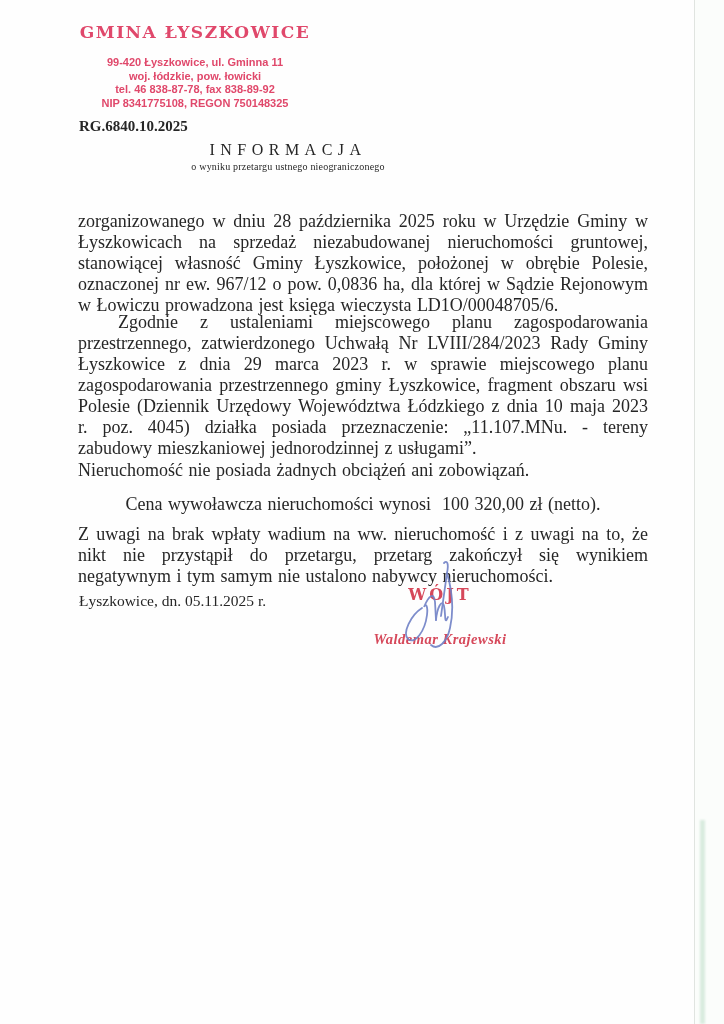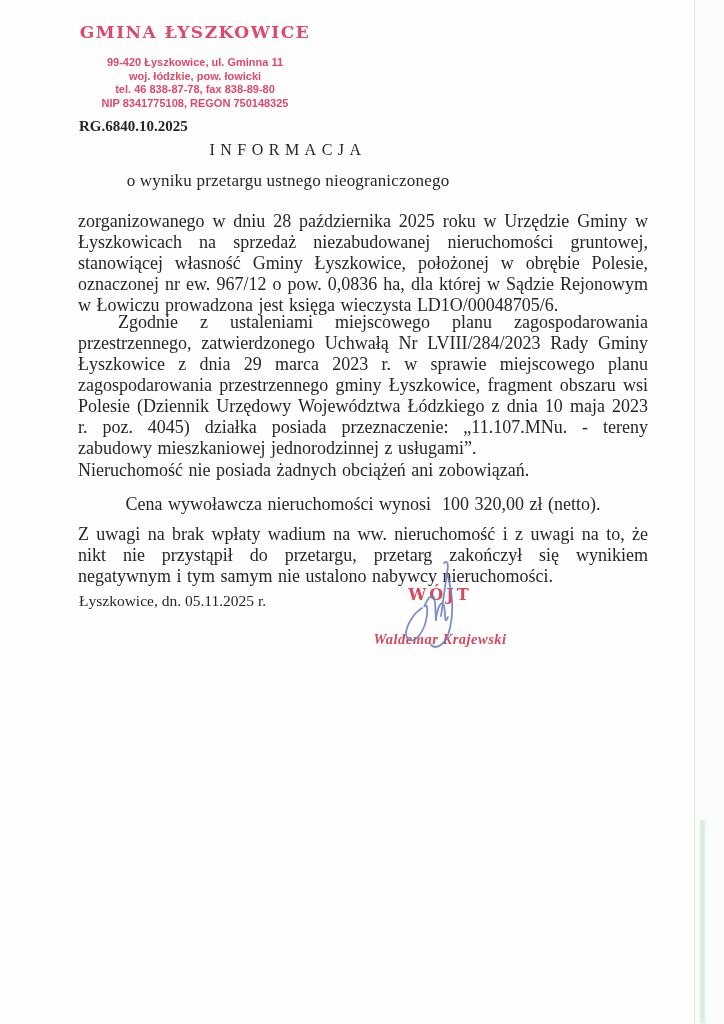--- a/index.html
+++ b/index.html
@@ -24,21 +24,21 @@
   }
   .stamp-line{
     font-family:"Liberation Sans", sans-serif;
     font-weight:700;font-size:11px;line-height:13.5px;
   }
   
   .ref{position:absolute;top:118px;left:79px;font-size:15px;font-weight:bold;}
   
   .title-block{position:absolute;top:141px;left:0;width:576px;text-align:center;}
   .title-main{font-size:16px;letter-spacing:5.5px;}
-  .title-sub{font-size:17px;letter-spacing:0.2px;margin-top:12px;}
+  .title-sub{font-size:10px;letter-spacing:0.2px;margin-top:2px;}
   
   .para,.line{
     position:absolute;left:78px;width:570px;
     margin:0;font-size:18px;line-height:21px;
     word-spacing:1px;
   }
   .para{text-align:justify;}
   .line{white-space:pre-wrap;margin-top:20px;}
   .p1{top:211px;}
   .p2{top:312px;text-indent:40px;}
@@ -66,21 +66,21 @@
 </style>
 </head>
 <body>
 
 <div class="page">
 
   <div class="stamp">
     <div class="stamp-name">GMINA ŁYSZKOWICE</div>
     <div class="stamp-line">99-420 Łyszkowice, ul. Gminna 11</div>
     <div class="stamp-line">woj. łódzkie, pow. łowicki</div>
-    <div class="stamp-line">tel. 46 838-87-78, fax 838-89-80</div>
+    <div class="stamp-line">tel. 46 838-87-78, fax 838-89-92</div>
     <div class="stamp-line">NIP 8341775108, REGON 750148325</div>
   </div>
 
   <div class="ref">RG.6840.10.2025</div>
 
   <div class="title-block">
     <div class="title-main">INFORMACJA</div>
     <div class="title-sub">o wyniku przetargu ustnego nieograniczonego</div>
   </div>
 

